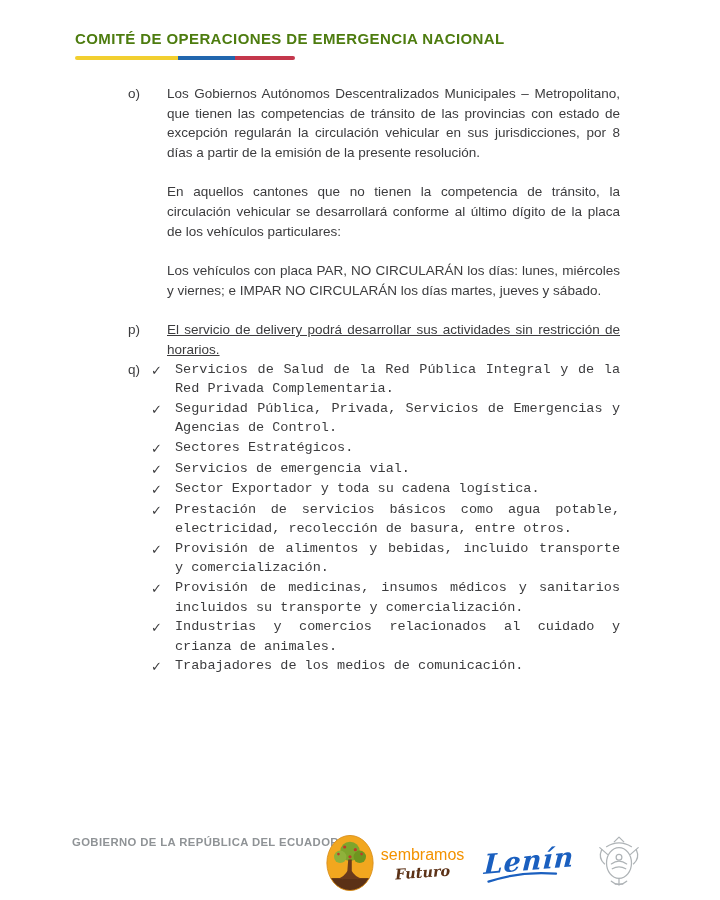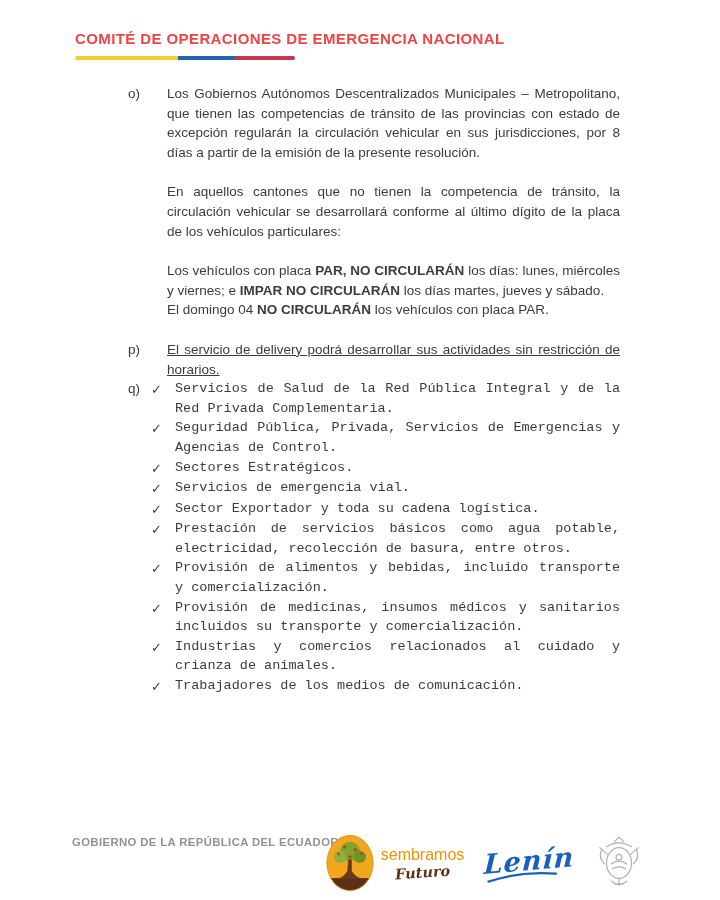--- a/index.html
+++ b/index.html
@@ -11,21 +11,21 @@
     font-family: "Liberation Sans", sans-serif;
     color: #3c3c3e;
     overflow: hidden;
     margin: 0 auto;
   }
 
   
   .header { position: absolute; top: 30px; left: 75px; }
   .header-title {
     font-size: 15px; font-weight: 600; letter-spacing: .4px;
-    color: #ef4444;
+    color: #4d7c0f;
   }
   .tricolor {
     position: absolute; top: 56px; left: 75px;
     width: 220px; height: 3.5px; display: flex; border-radius: 2px; overflow: hidden;
   }
   .tricolor .seg-yellow { width: 103px; height: 100%; }
   .tricolor .seg-blue   { width: 57px;  height: 100%; }
   .tricolor .seg-red    { width: 60px;  height: 100%; }
 
   
@@ -33,21 +33,21 @@
     position: absolute; top: 84px; left: 128px; width: 492px;
     font-size: 13.5px; line-height: 19.6px;
   }
   .item { display: flex; }
   .item-marker { flex: none; width: 23px; text-align: left; }
   .item-body { flex: 1; min-width: 0; }
   .para { margin: 0 0 20px 16px; text-align: justify; }
   .para.tight { margin-bottom: 0; text-decoration: underline; }
   .rich-line1 { display: block; text-align: justify; }
   .rich-line2 { display: block; text-align: left; }
-  b { font-weight: bold; }
+  b { font-weight: normal; }
 
   .checklist { margin: 0; }
   .check-row { display: flex; }
   .check-mark { flex: none; width: 24px; font-size: 13px; padding-top: 1px; }
   .check-text { flex: 1; min-width: 0; text-align: justify; font-family: Liberation Mono, monospace; }
 
   
   .footer-gov {
     position: absolute; left: 72px; top: 836px;
     font-size: 11.3px; letter-spacing: .4px; color: #8f9396; font-weight: bold;
@@ -87,21 +87,20 @@
 
   <div class="main">
 
     <div class="item">
       <div class="item-marker">o)</div>
       <div class="item-body">
         <p class="para">Los Gobiernos Autónomos Descentralizados Municipales – Metropolitano, que tienen las competencias de tránsito de las provincias con estado de excepción regularán la circulación vehicular en sus jurisdicciones, por 8 días a partir de la emisión de la presente resolución.</p>
         <p class="para">En aquellos cantones que no tienen la competencia de tránsito, la circulación vehicular se desarrollará conforme al último dígito de la placa de los vehículos particulares:</p>
         <p class="para">
             <span class="rich-line1"><span>Los vehículos con placa </span><b>PAR, NO CIRCULARÁN</b><span> los días: lunes, miércoles y viernes; e </span><b>IMPAR NO CIRCULARÁN</b><span> los días martes, jueves y sábado.</span></span>
-            <span class="rich-line2"><span>El domingo 04 </span><b>NO CIRCULARÁN</b><span> los vehículos con placa PAR.</span></span>
           </p>
       </div>
     </div>
 
     <div class="item">
       <div class="item-marker">p)</div>
       <div class="item-body">
         <p class="para tight">El servicio de delivery podrá desarrollar sus actividades sin restricción de horarios.</p>
       </div>
     </div>

